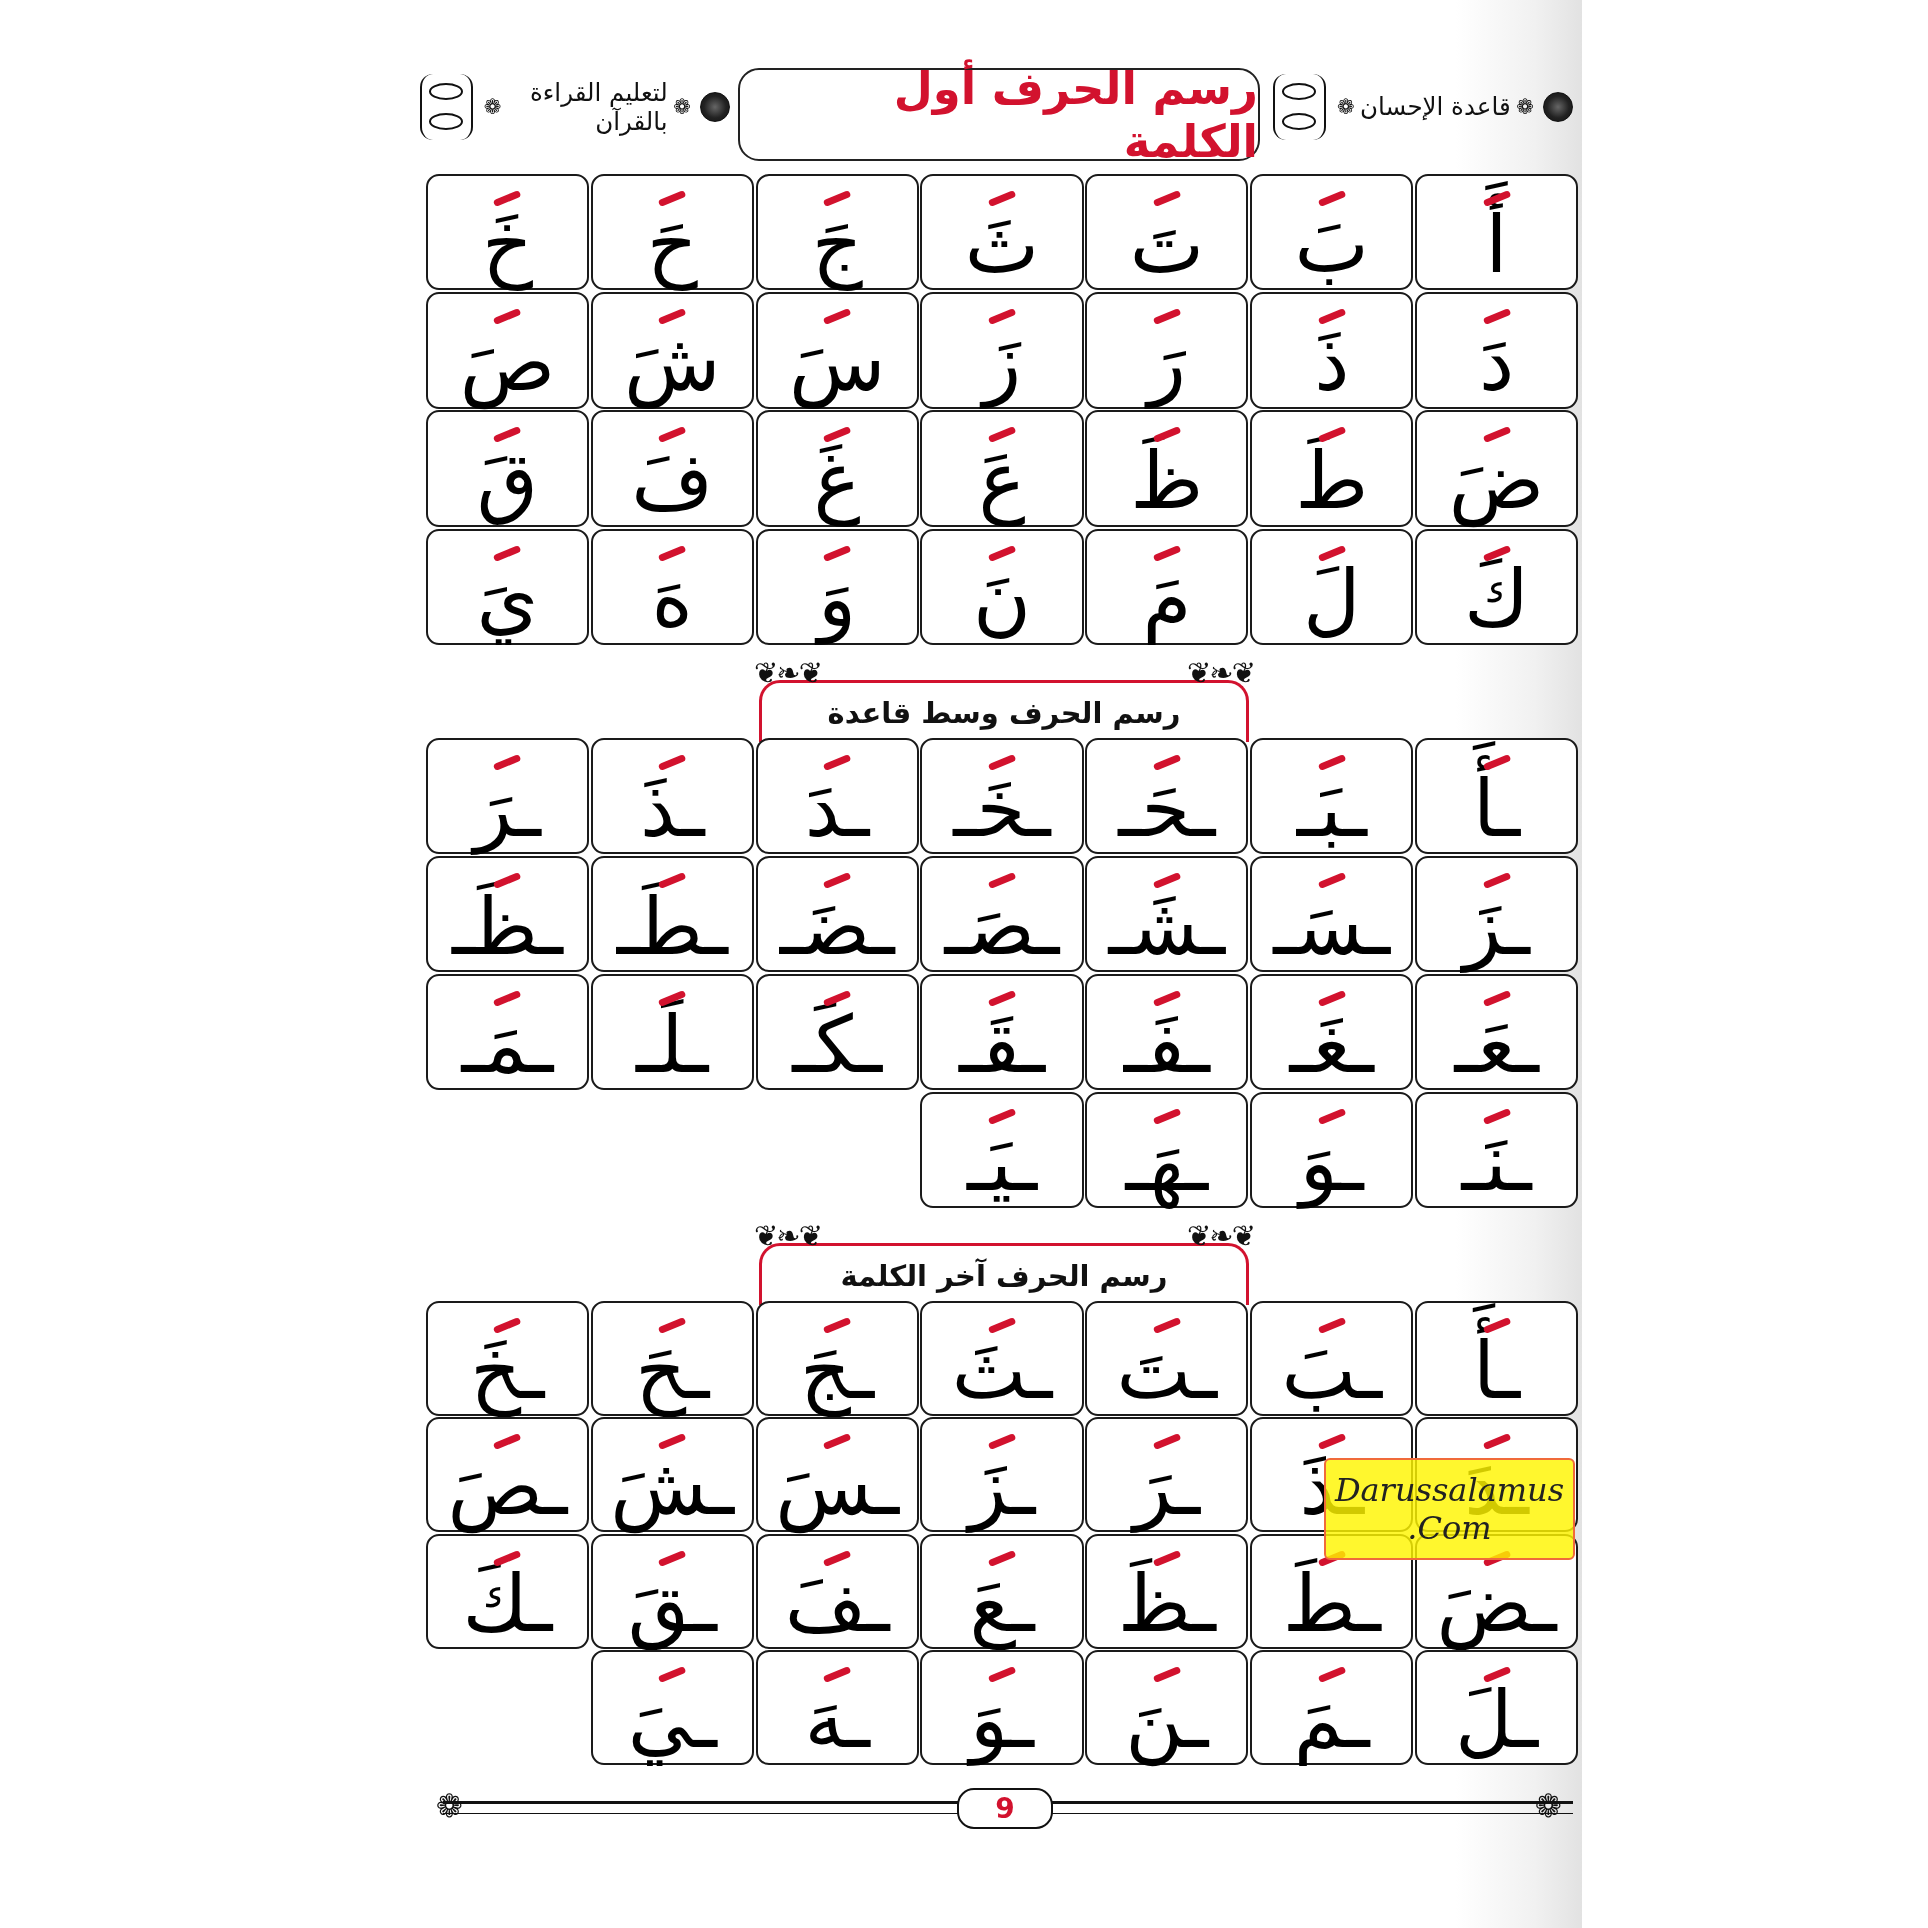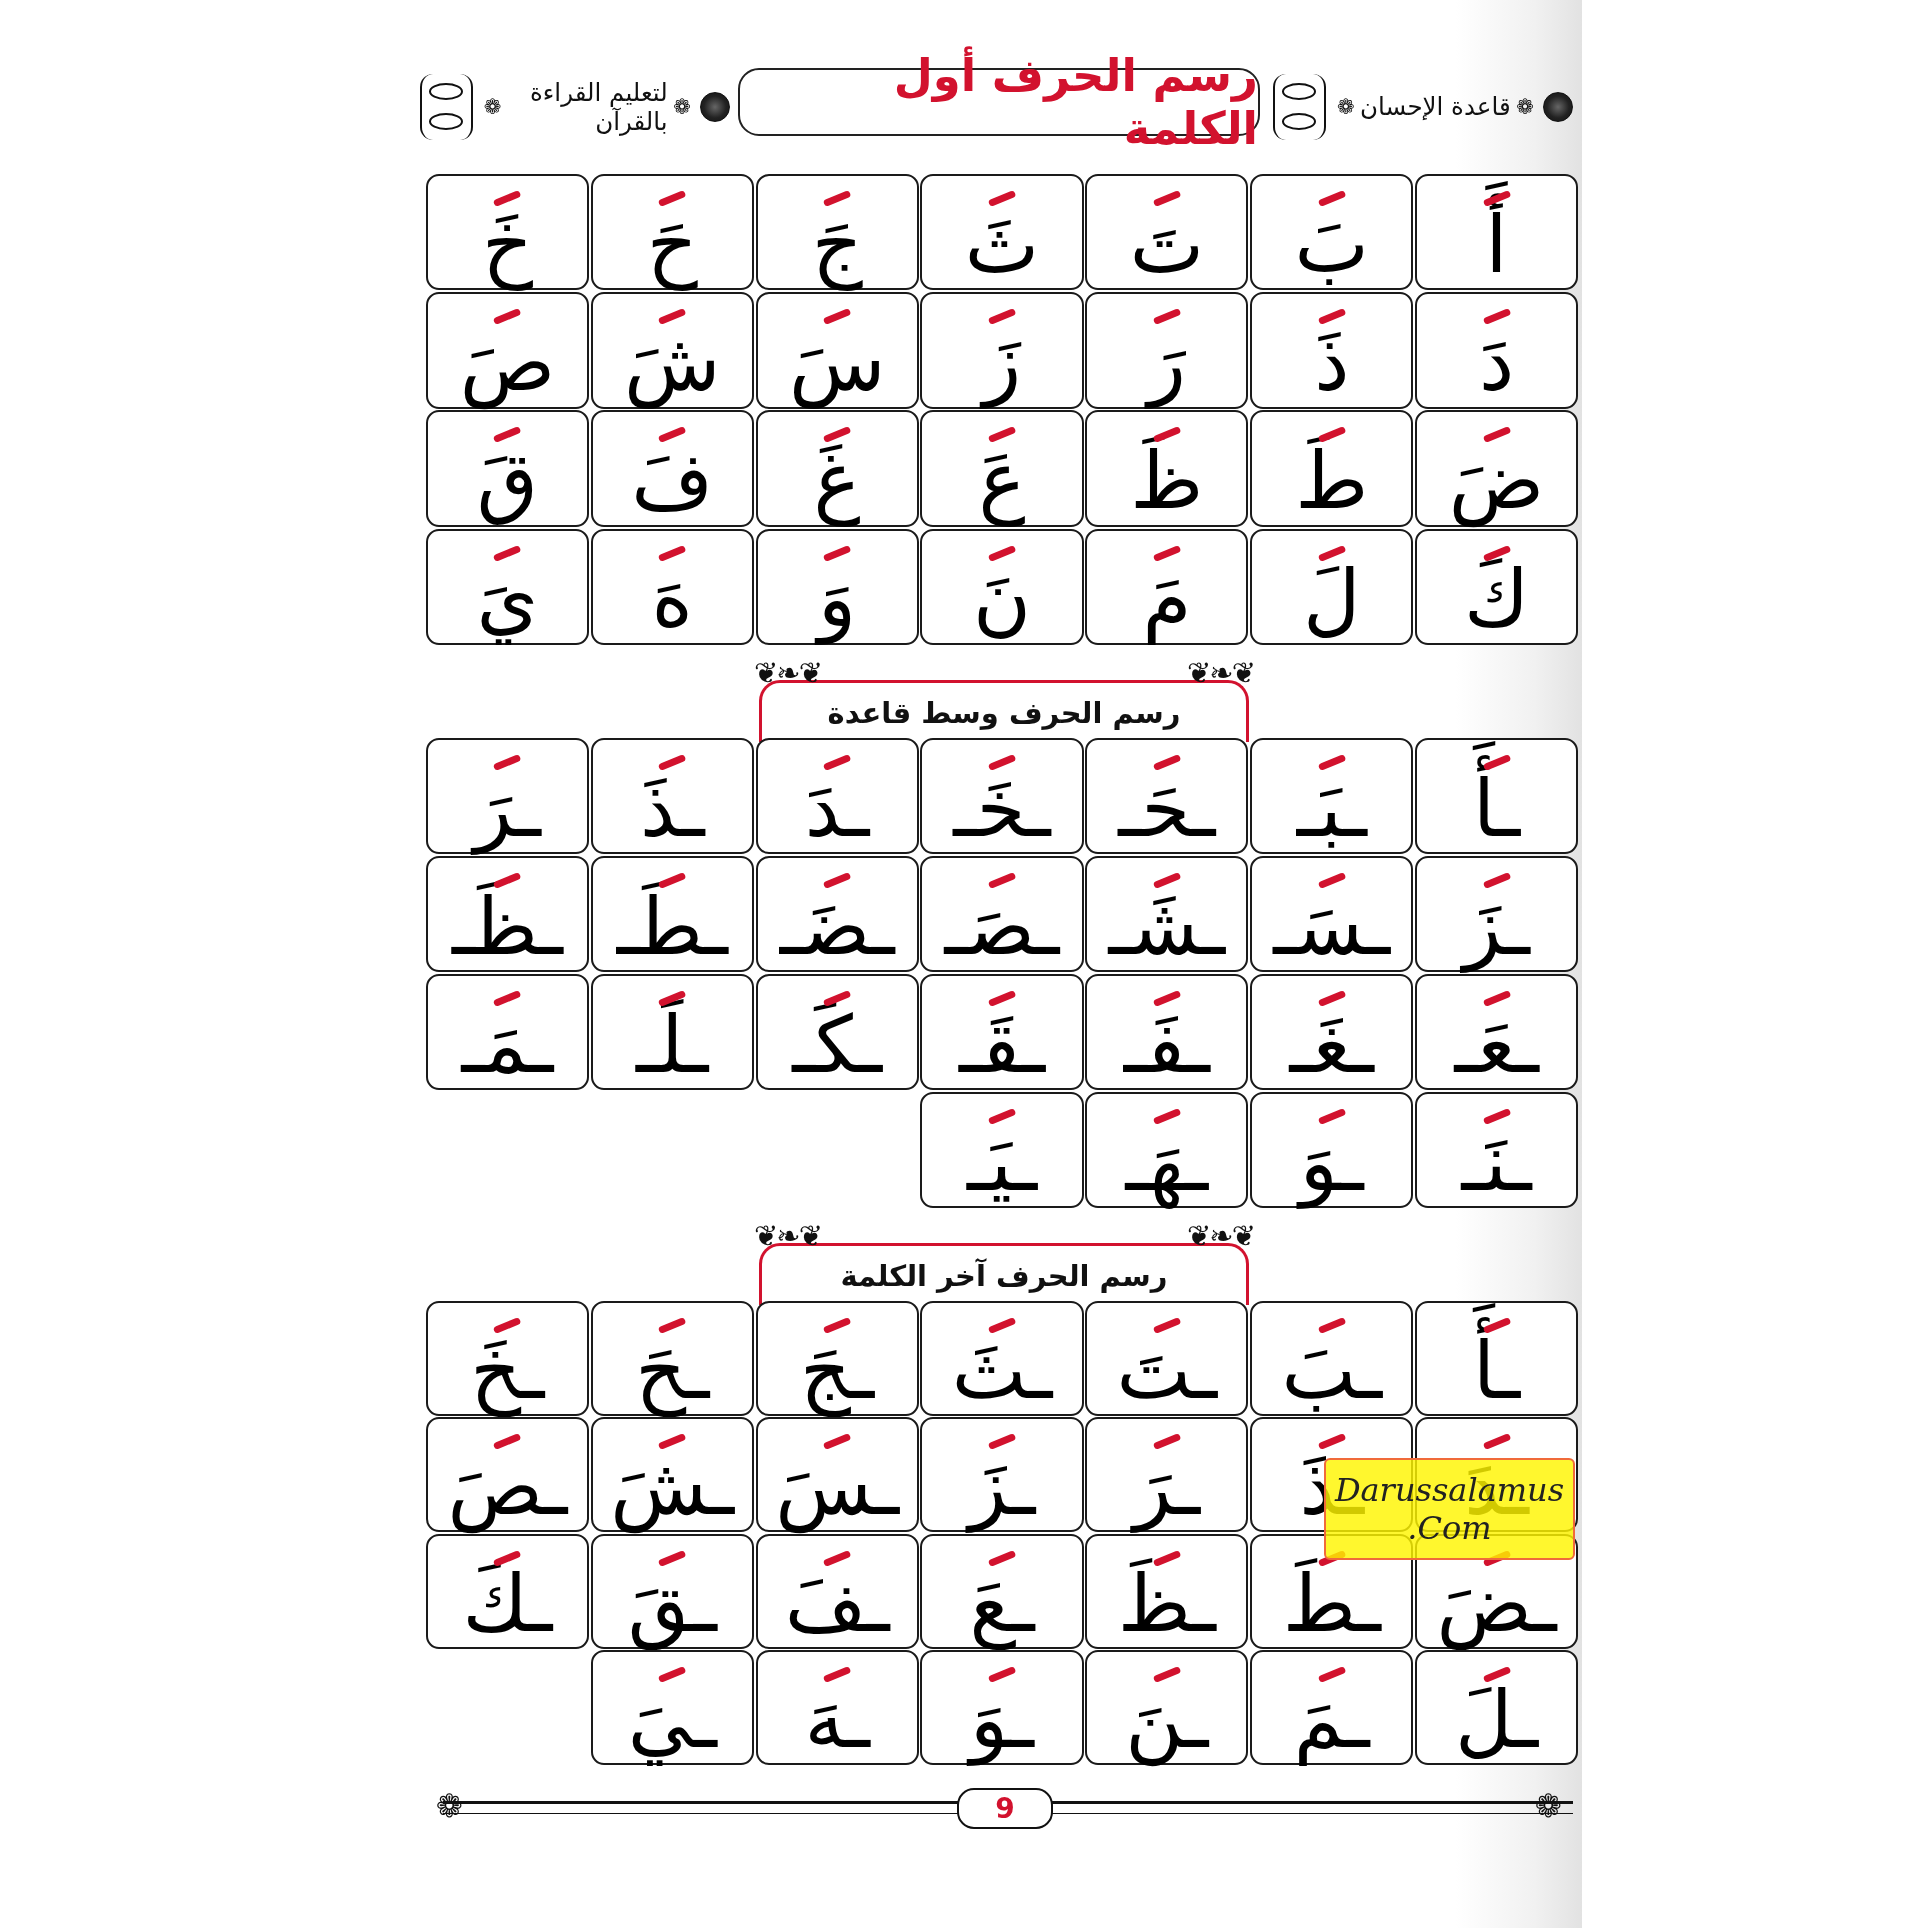--- a/index.html
+++ b/index.html
@@ -30,21 +30,21 @@
     border-left:2.8px solid #111; border-right:2.8px solid #111; border-radius:13px;
     position:relative;
   }
   .vine::before, .vine::after {
     content:""; position:absolute; left:7.5px; right:7.5px; height:13px;
     border:2.8px solid #111; border-radius:50%;
   }
   .vine::before { top:9.4px; } .vine::after { bottom:9.4px; }
 
   .title-box {
-    position:absolute; left:738px; top:68px; width:522px; height:68px;
+    position:absolute; left:738px; top:68px; width:522px; height:93px;
     border:2.8px solid #222; border-radius:21px; background:#fff;
     display:flex; align-items:center; justify-content:center; box-sizing:border-box;padding-left:36px;
   }
   .title-box span {
     color:#d2122e; font-size:45px; font-weight:bold; direction:rtl;
     font-family:"DejaVu Sans", sans-serif; letter-spacing:1.9px;
   }
 
   .section-tab {
     position:absolute; width:490px; height:62px; box-sizing:border-box;

